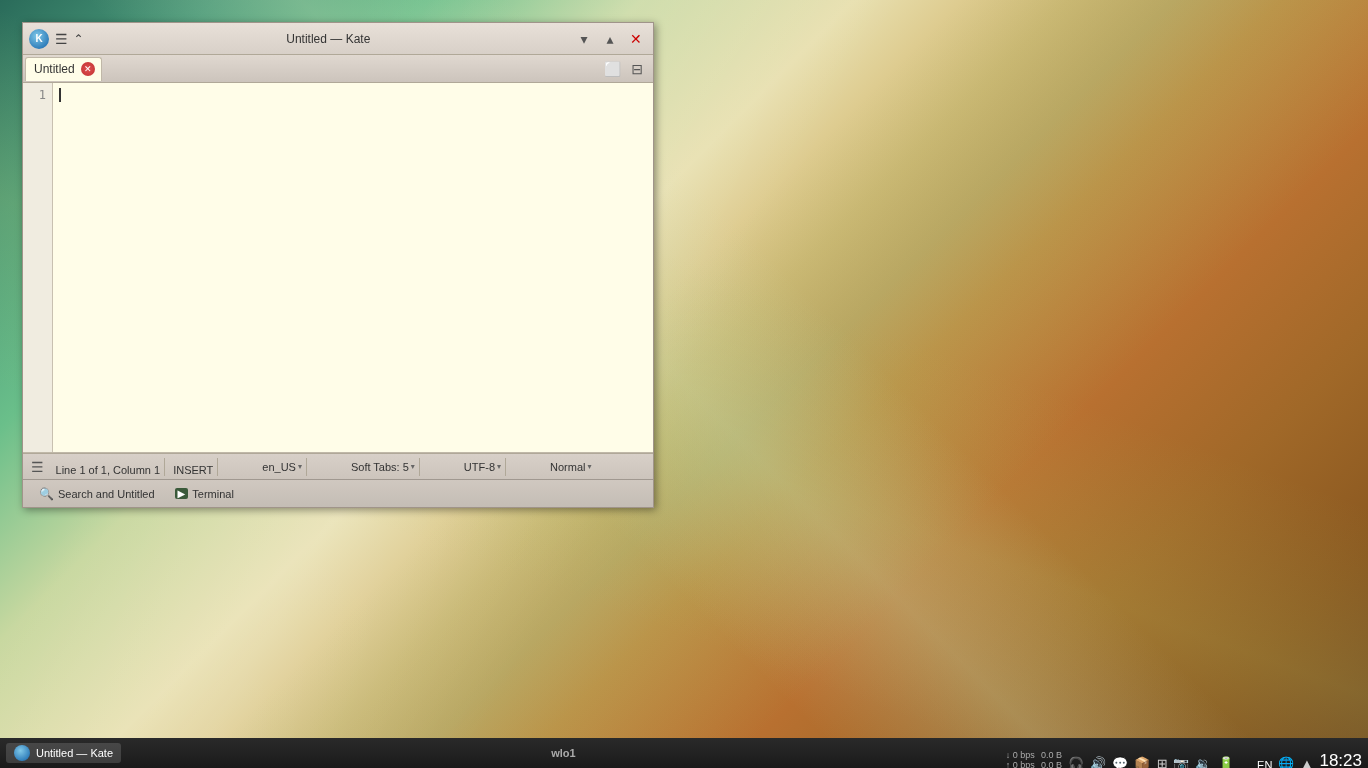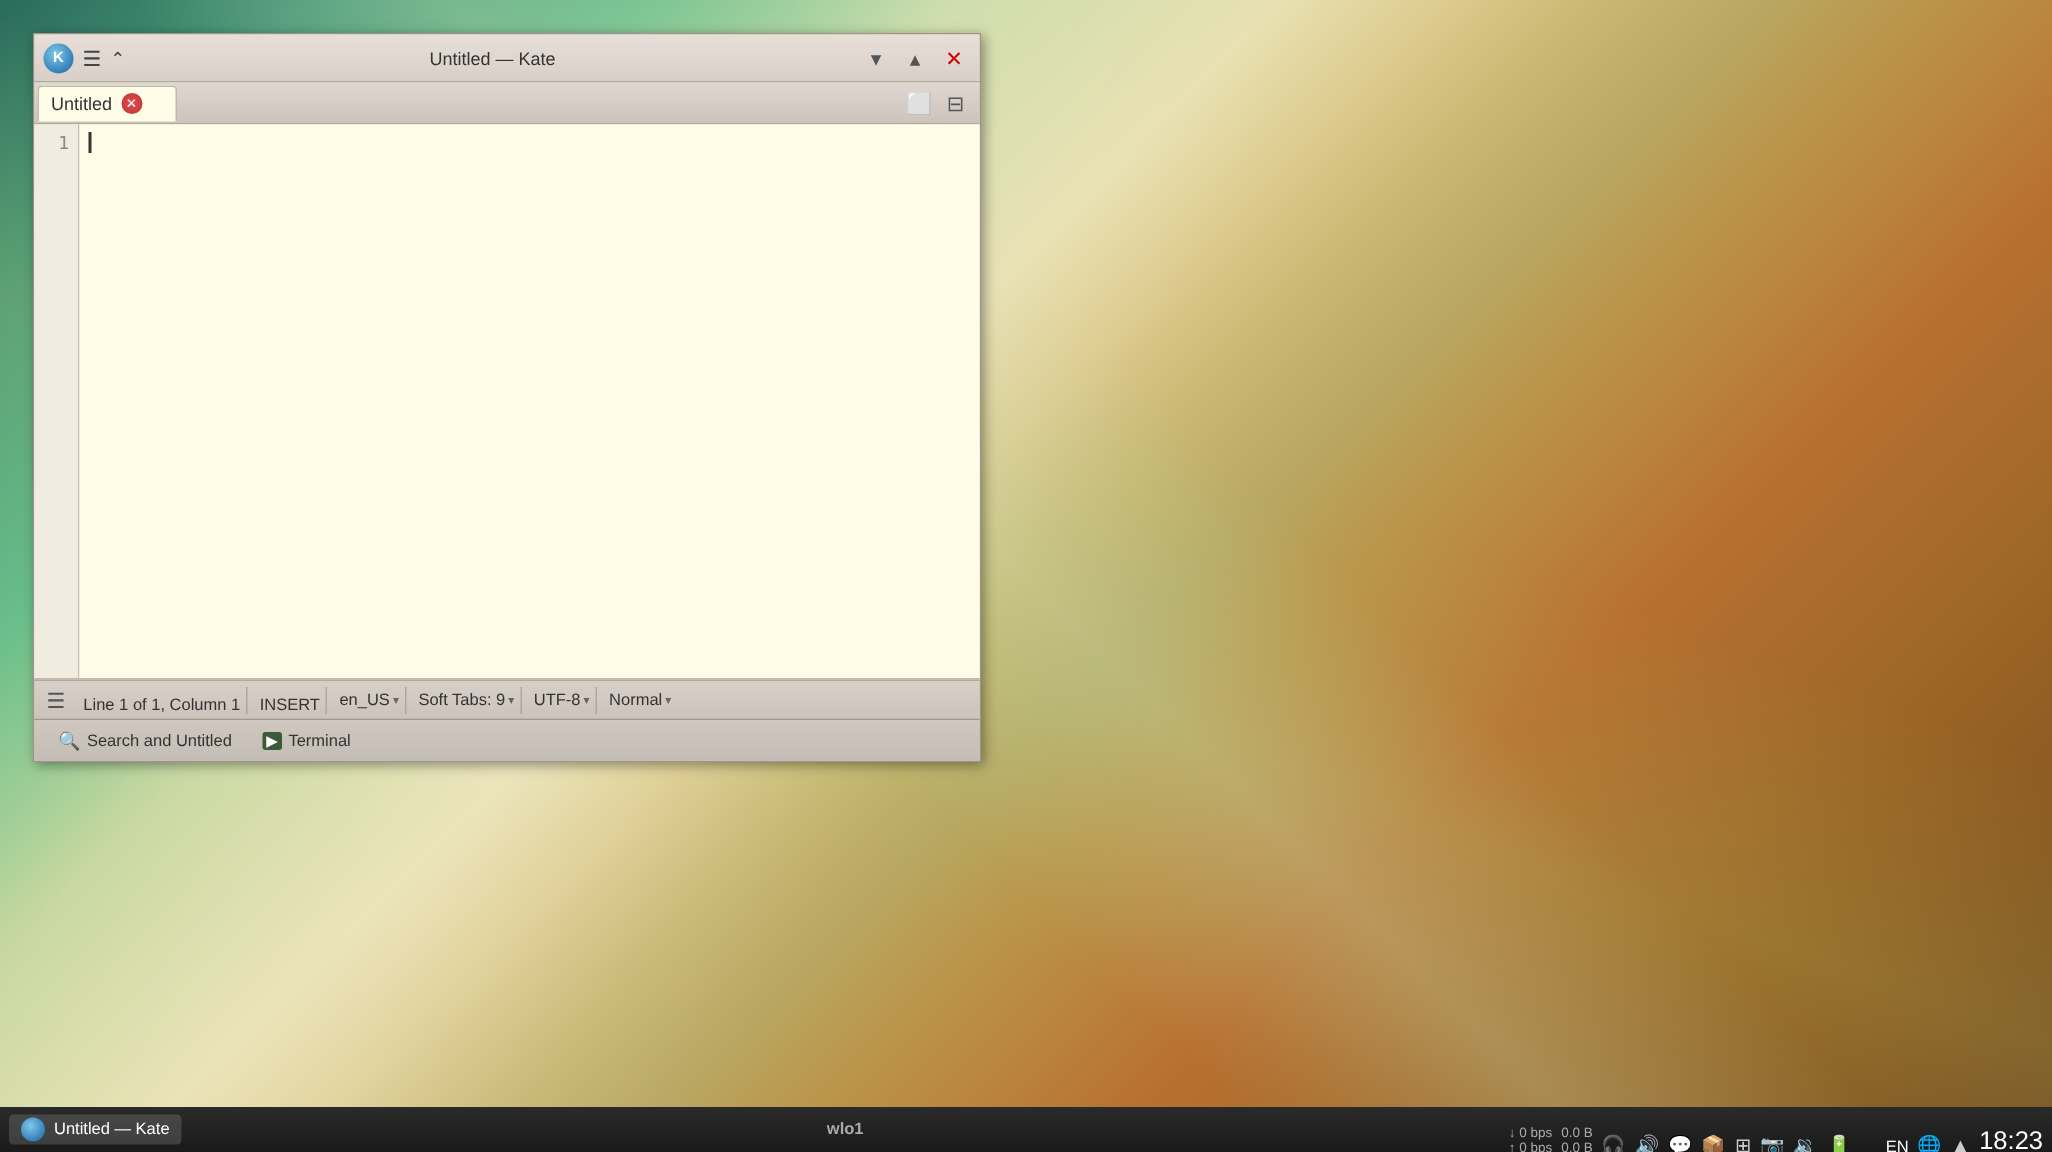--- a/index.html
+++ b/index.html
@@ -123,21 +123,21 @@
       padding: 0 2px;
     }
 
     #active-tab {
       display: flex;
       align-items: center;
       background: #fffde8;
       border: 1px solid #c0b8a8;
       border-bottom: none;
       border-radius: 3px 3px 0 0;
-      padding: 0 22px 0 8px;
+      padding: 0 6px 0 8px;
       height: 24px;
       font-size: 12px;
       color: #333;
       gap: 6px;
       cursor: pointer;
     }
 
     #tab-close {
       width: 14px;
       height: 14px;
@@ -237,20 +237,21 @@
 
     .status-section:last-child {
       border-right: none;
     }
 
     .status-dropdown {
       display: flex;
       align-items: center;
       gap: 2px;
       cursor: pointer;
+      margin-left: 36px;
     }
 
     .chevron {
       font-size: 8px;
       color: #666;
     }
 
     #hamburger-status {
       font-size: 14px;
       color: #555;
@@ -426,21 +427,21 @@
       <span>Line 1 of 1, Column 1</span>
     </div>
     <div class="status-section">
       <span>INSERT</span>
     </div>
     <div class="status-section status-dropdown">
       <span>en_US</span>
       <span class="chevron">▾</span>
     </div>
     <div class="status-section status-dropdown">
-      <span>Soft Tabs: 9</span>
+      <span>Soft Tabs: 5</span>
       <span class="chevron">▾</span>
     </div>
     <div class="status-section status-dropdown">
       <span>UTF-8</span>
       <span class="chevron">▾</span>
     </div>
     <div class="status-section status-dropdown">
       <span>Normal</span>
       <span class="chevron">▾</span>
     </div>

